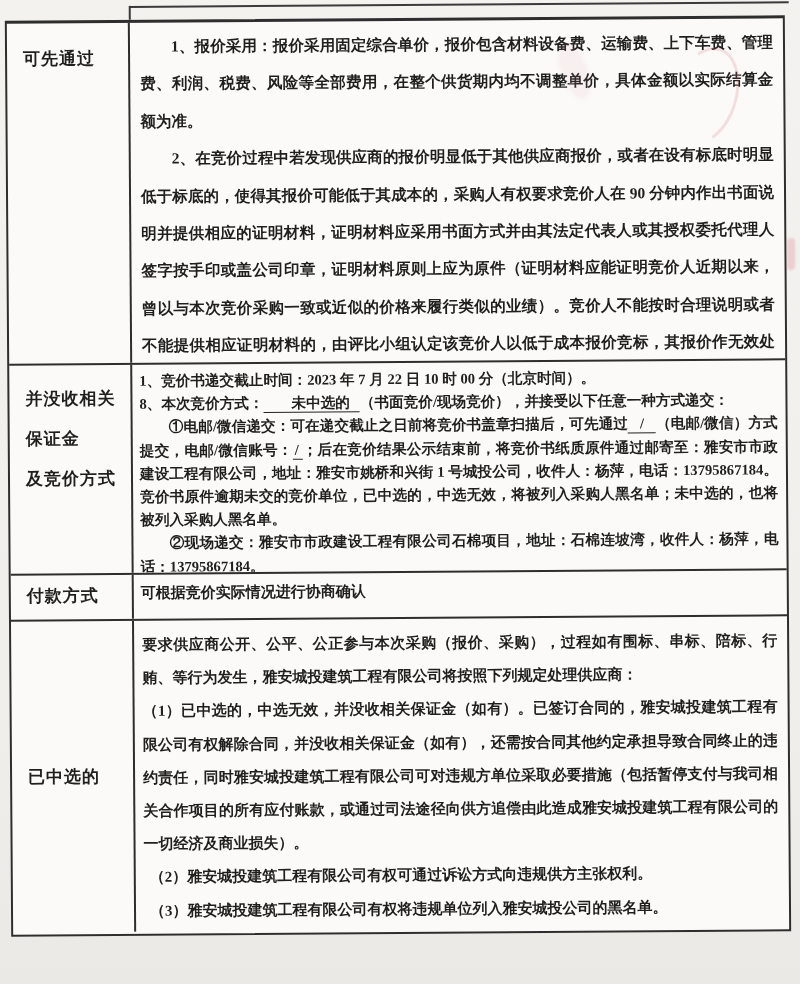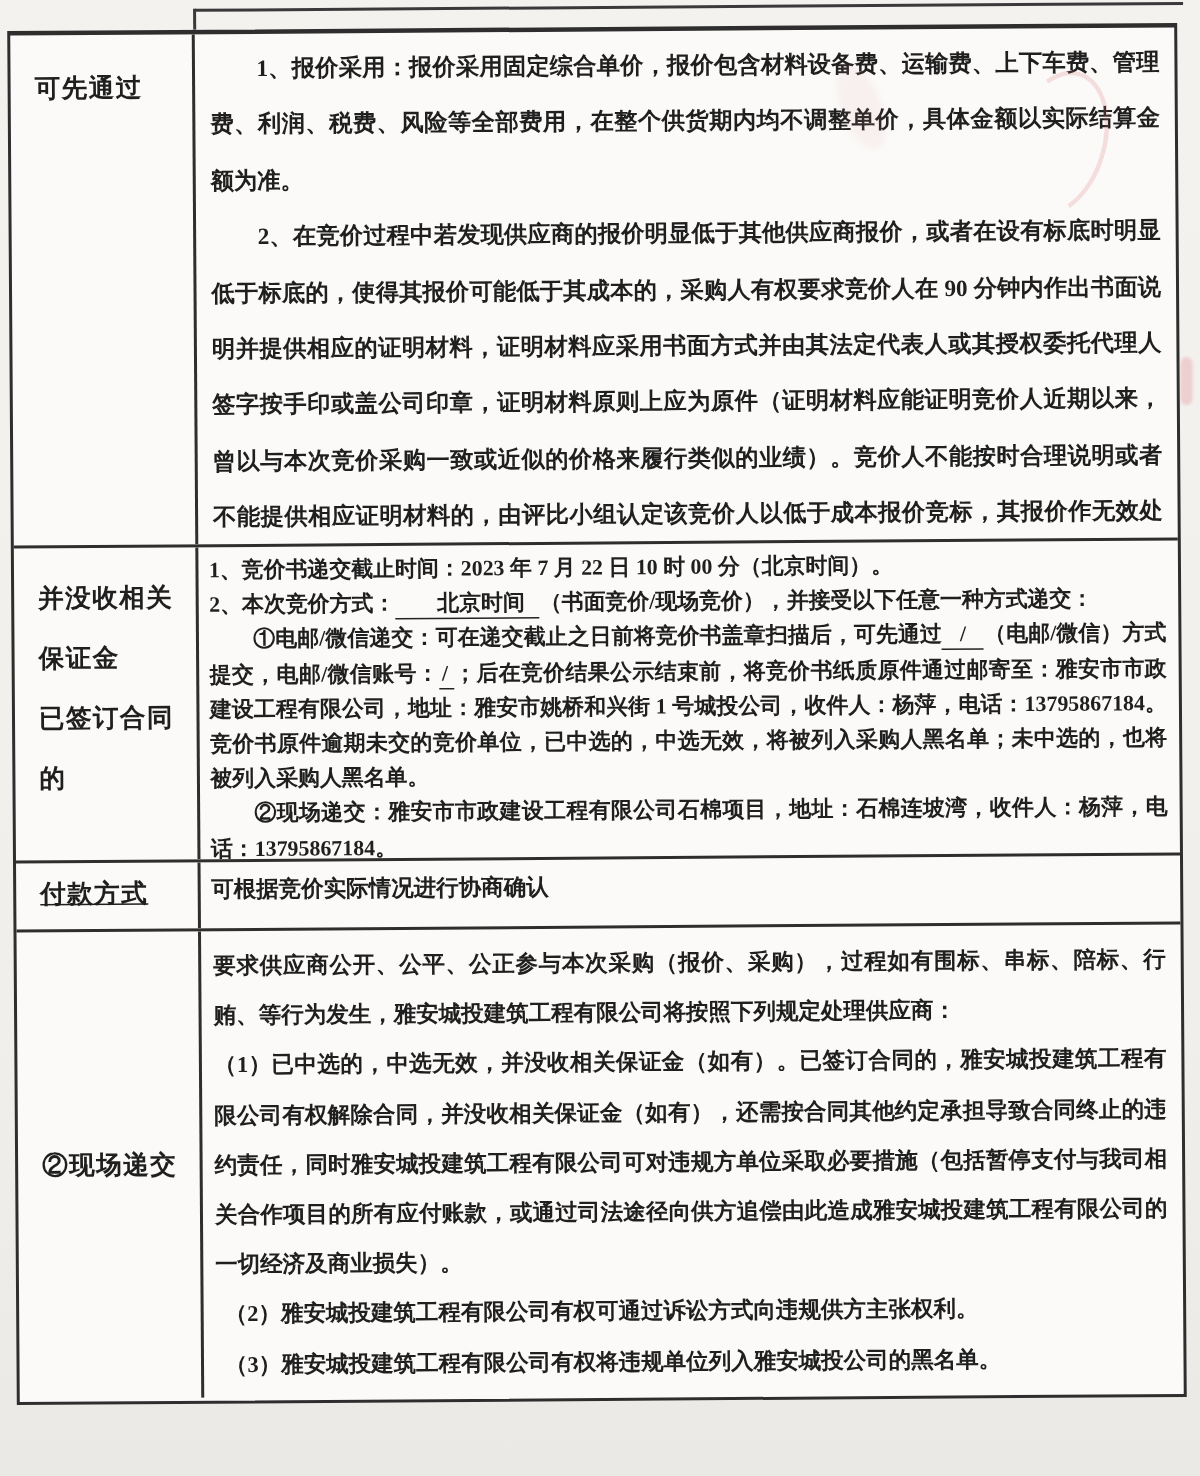--- a/index.html
+++ b/index.html
@@ -31,21 +31,21 @@
   .r3{height:46px;}
   .r4{height:313px;}
   .label-cell{
     width:123px;flex:none;box-sizing:border-box;
     border-right:2px solid #2e2e2e;
     padding:24px 6px 0 16px;
     font-weight:700;font-size:17px;letter-spacing:1px;
   }
   .label-center{display:flex;flex-direction:column;justify-content:center;padding-top:0;}
   .r2 .label-cell{padding-top:14px;line-height:40px;}
-  .r3 .label-cell{padding-top:9px;text-decoration:underline;}
+  .r3 .label-cell{padding-top:9px;}
   .content-cell{flex:1;box-sizing:border-box;overflow:hidden;}
 
   
   .r1 .content-cell{padding:5px 10px 0 10px;font-size:15.5px;line-height:37.4px;text-align:justify;font-weight:600;}
   .r1 p{margin:0;text-indent:2em;}
 
   
   .r2 .content-cell{padding:5px 8px 0 7px;font-size:14.6px;line-height:23.2px;text-align:justify;font-weight:600;}
   .r2 p{margin:0;}
   .r2 p.ind{text-indent:2em;}
@@ -99,42 +99,42 @@
         </div>
         <div class="content-cell">
           <p>1、报价采用：报价采用固定综合单价，报价包含材料设备费、运输费、上下车费、管理费、利润、税费、风险等全部费用，在整个供货期内均不调整单价，具体金额以实际结算金额为准。</p>
           <p>2、在竞价过程中若发现供应商的报价明显低于其他供应商报价，或者在设有标底时明显低于标底的，使得其报价可能低于其成本的，采购人有权要求竞价人在 90 分钟内作出书面说明并提供相应的证明材料，证明材料应采用书面方式并由其法定代表人或其授权委托代理人签字按手印或盖公司印章，证明材料原则上应为原件（证明材料应能证明竞价人近期以来，曾以与本次竞价采购一致或近似的价格来履行类似的业绩）。竞价人不能按时合理说明或者不能提供相应证明材料的，由评比小组认定该竞价人以低于成本报价竞标，其报价作无效处理，并有权将该竞价人列入雅安城投公司黑名单。</p>
         </div>
       </div>
 
       <div class="row r2">
         <div class="label-cell">
           <div>并没收相关保证金</div>
-          <div>已签订合同的</div>
+          <div>及竞价方式</div>
         </div>
         <div class="content-cell">
           <p>1、竞价书递交截止时间：2023 年 7 月 22 日 10 时 00 分（北京时间）。</p>
-          <p><span>2、本次竞价方式：</span><span class="ul ul-wide">北京时间</span><span>（书面竞价/现场竞价），并接受以下任意一种方式递交：</span></p>
+          <p><span>8、本次竞价方式：</span><span class="ul ul-wide">未中选的</span><span>（书面竞价/现场竞价），并接受以下任意一种方式递交：</span></p>
           <p class="ind"><span>①电邮/微信递交：可在递交截止之日前将竞价书盖章扫描后，可先通过</span><span class="ul ul-slash">/</span><span>（电邮/微信）方式提交，电邮/微信账号：</span><span class="ul ul-slash-sm">/</span><span>；后在竞价结果公示结束前，将竞价书纸质原件通过邮寄至：雅安市市政建设工程有限公司，地址：雅安市姚桥和兴街 1 号城投公司，收件人：杨萍，电话：13795867184。竞价书原件逾期未交的竞价单位，已中选的，中选无效，将被列入采购人黑名单；未中选的，也将被列入采购人黑名单。</span></p>
           <p class="ind">②现场递交：雅安市市政建设工程有限公司石棉项目，地址：石棉连坡湾，收件人：杨萍，电话：13795867184。</p>
         </div>
       </div>
 
       <div class="row r3">
         <div class="label-cell">
           <span>付款方式</span>
         </div>
         <div class="content-cell">
           <p>可根据竞价实际情况进行协商确认</p>
         </div>
       </div>
 
       <div class="row r4">
         <div class="label-cell label-center">
-          <span>②现场递交</span>
+          <span>已中选的</span>
         </div>
         <div class="content-cell">
           <p>要求供应商公开、公平、公正参与本次采购（报价、采购），过程如有围标、串标、陪标、行贿、等行为发生，雅安城投建筑工程有限公司将按照下列规定处理供应商：</p>
           <p>（1）已中选的，中选无效，并没收相关保证金（如有）。已签订合同的，雅安城投建筑工程有限公司有权解除合同，并没收相关保证金（如有），还需按合同其他约定承担导致合同终止的违约责任，同时雅安城投建筑工程有限公司可对违规方单位采取必要措施（包括暂停支付与我司相关合作项目的所有应付账款，或通过司法途径向供方追偿由此造成雅安城投建筑工程有限公司的一切经济及商业损失）。</p>
           <p class="ind">（2）雅安城投建筑工程有限公司有权可通过诉讼方式向违规供方主张权利。</p>
           <p class="ind">（3）雅安城投建筑工程有限公司有权将违规单位列入雅安城投公司的黑名单。</p>
         </div>
       </div>
 
     </div>

